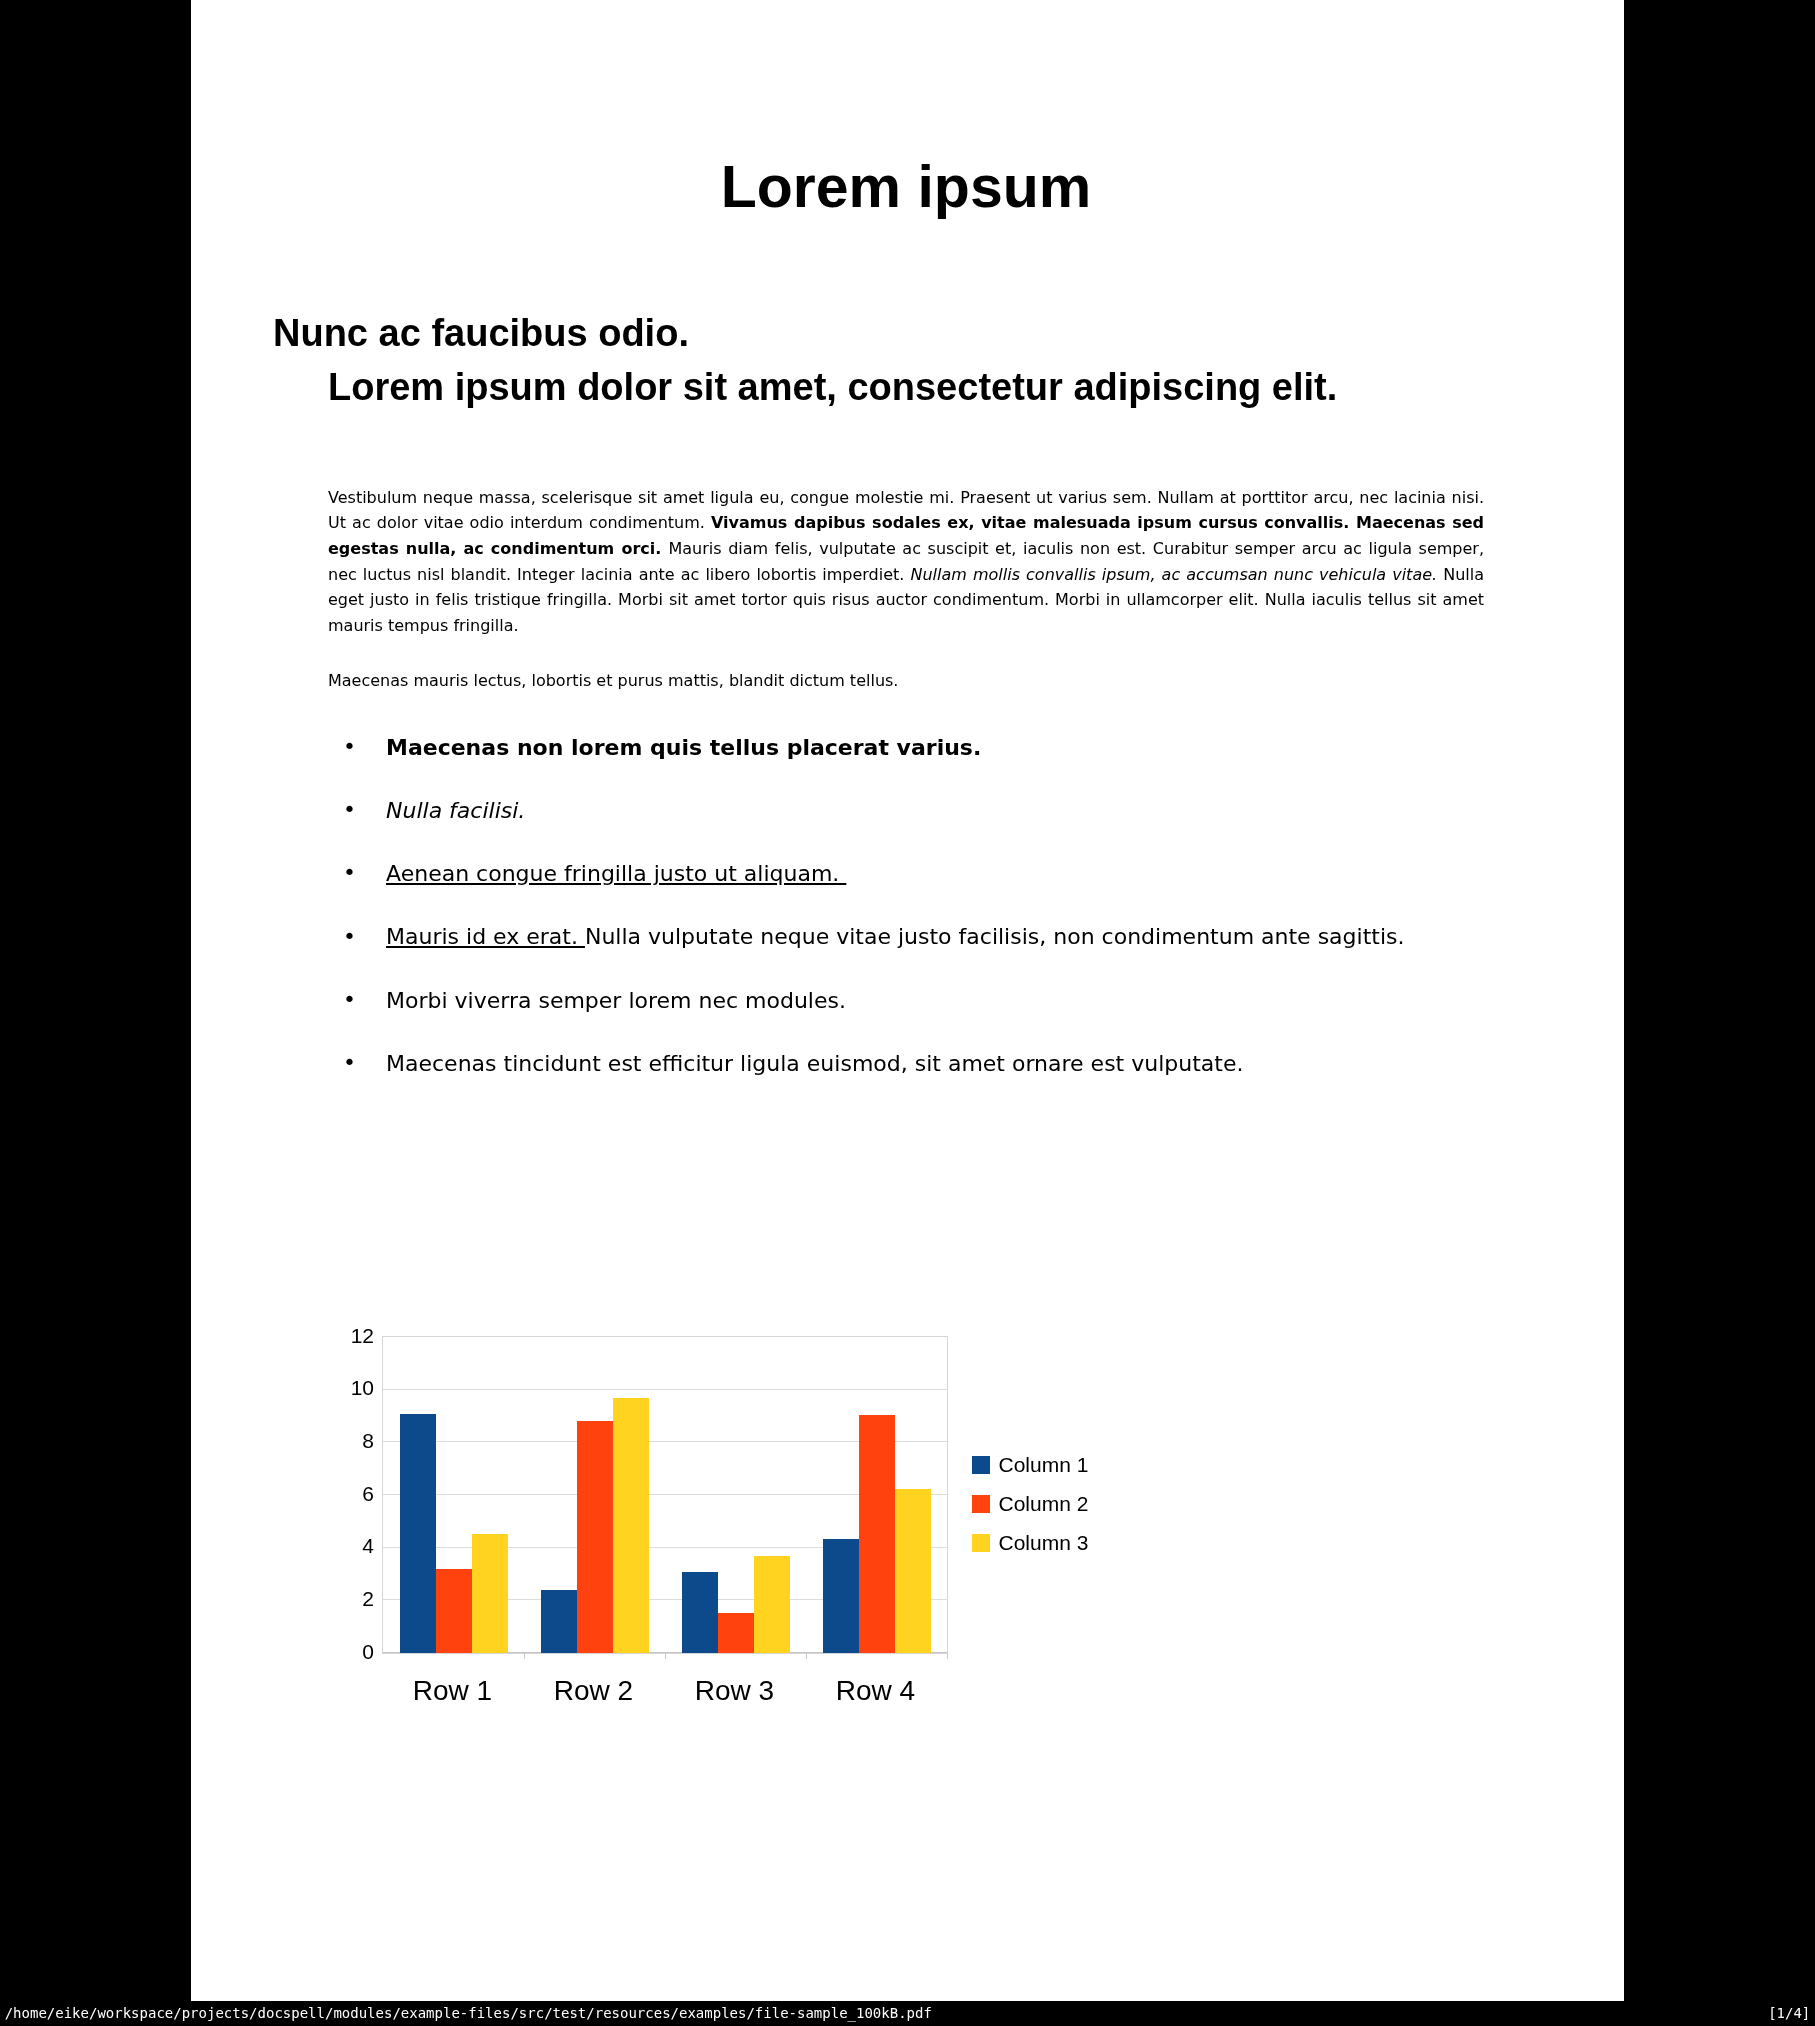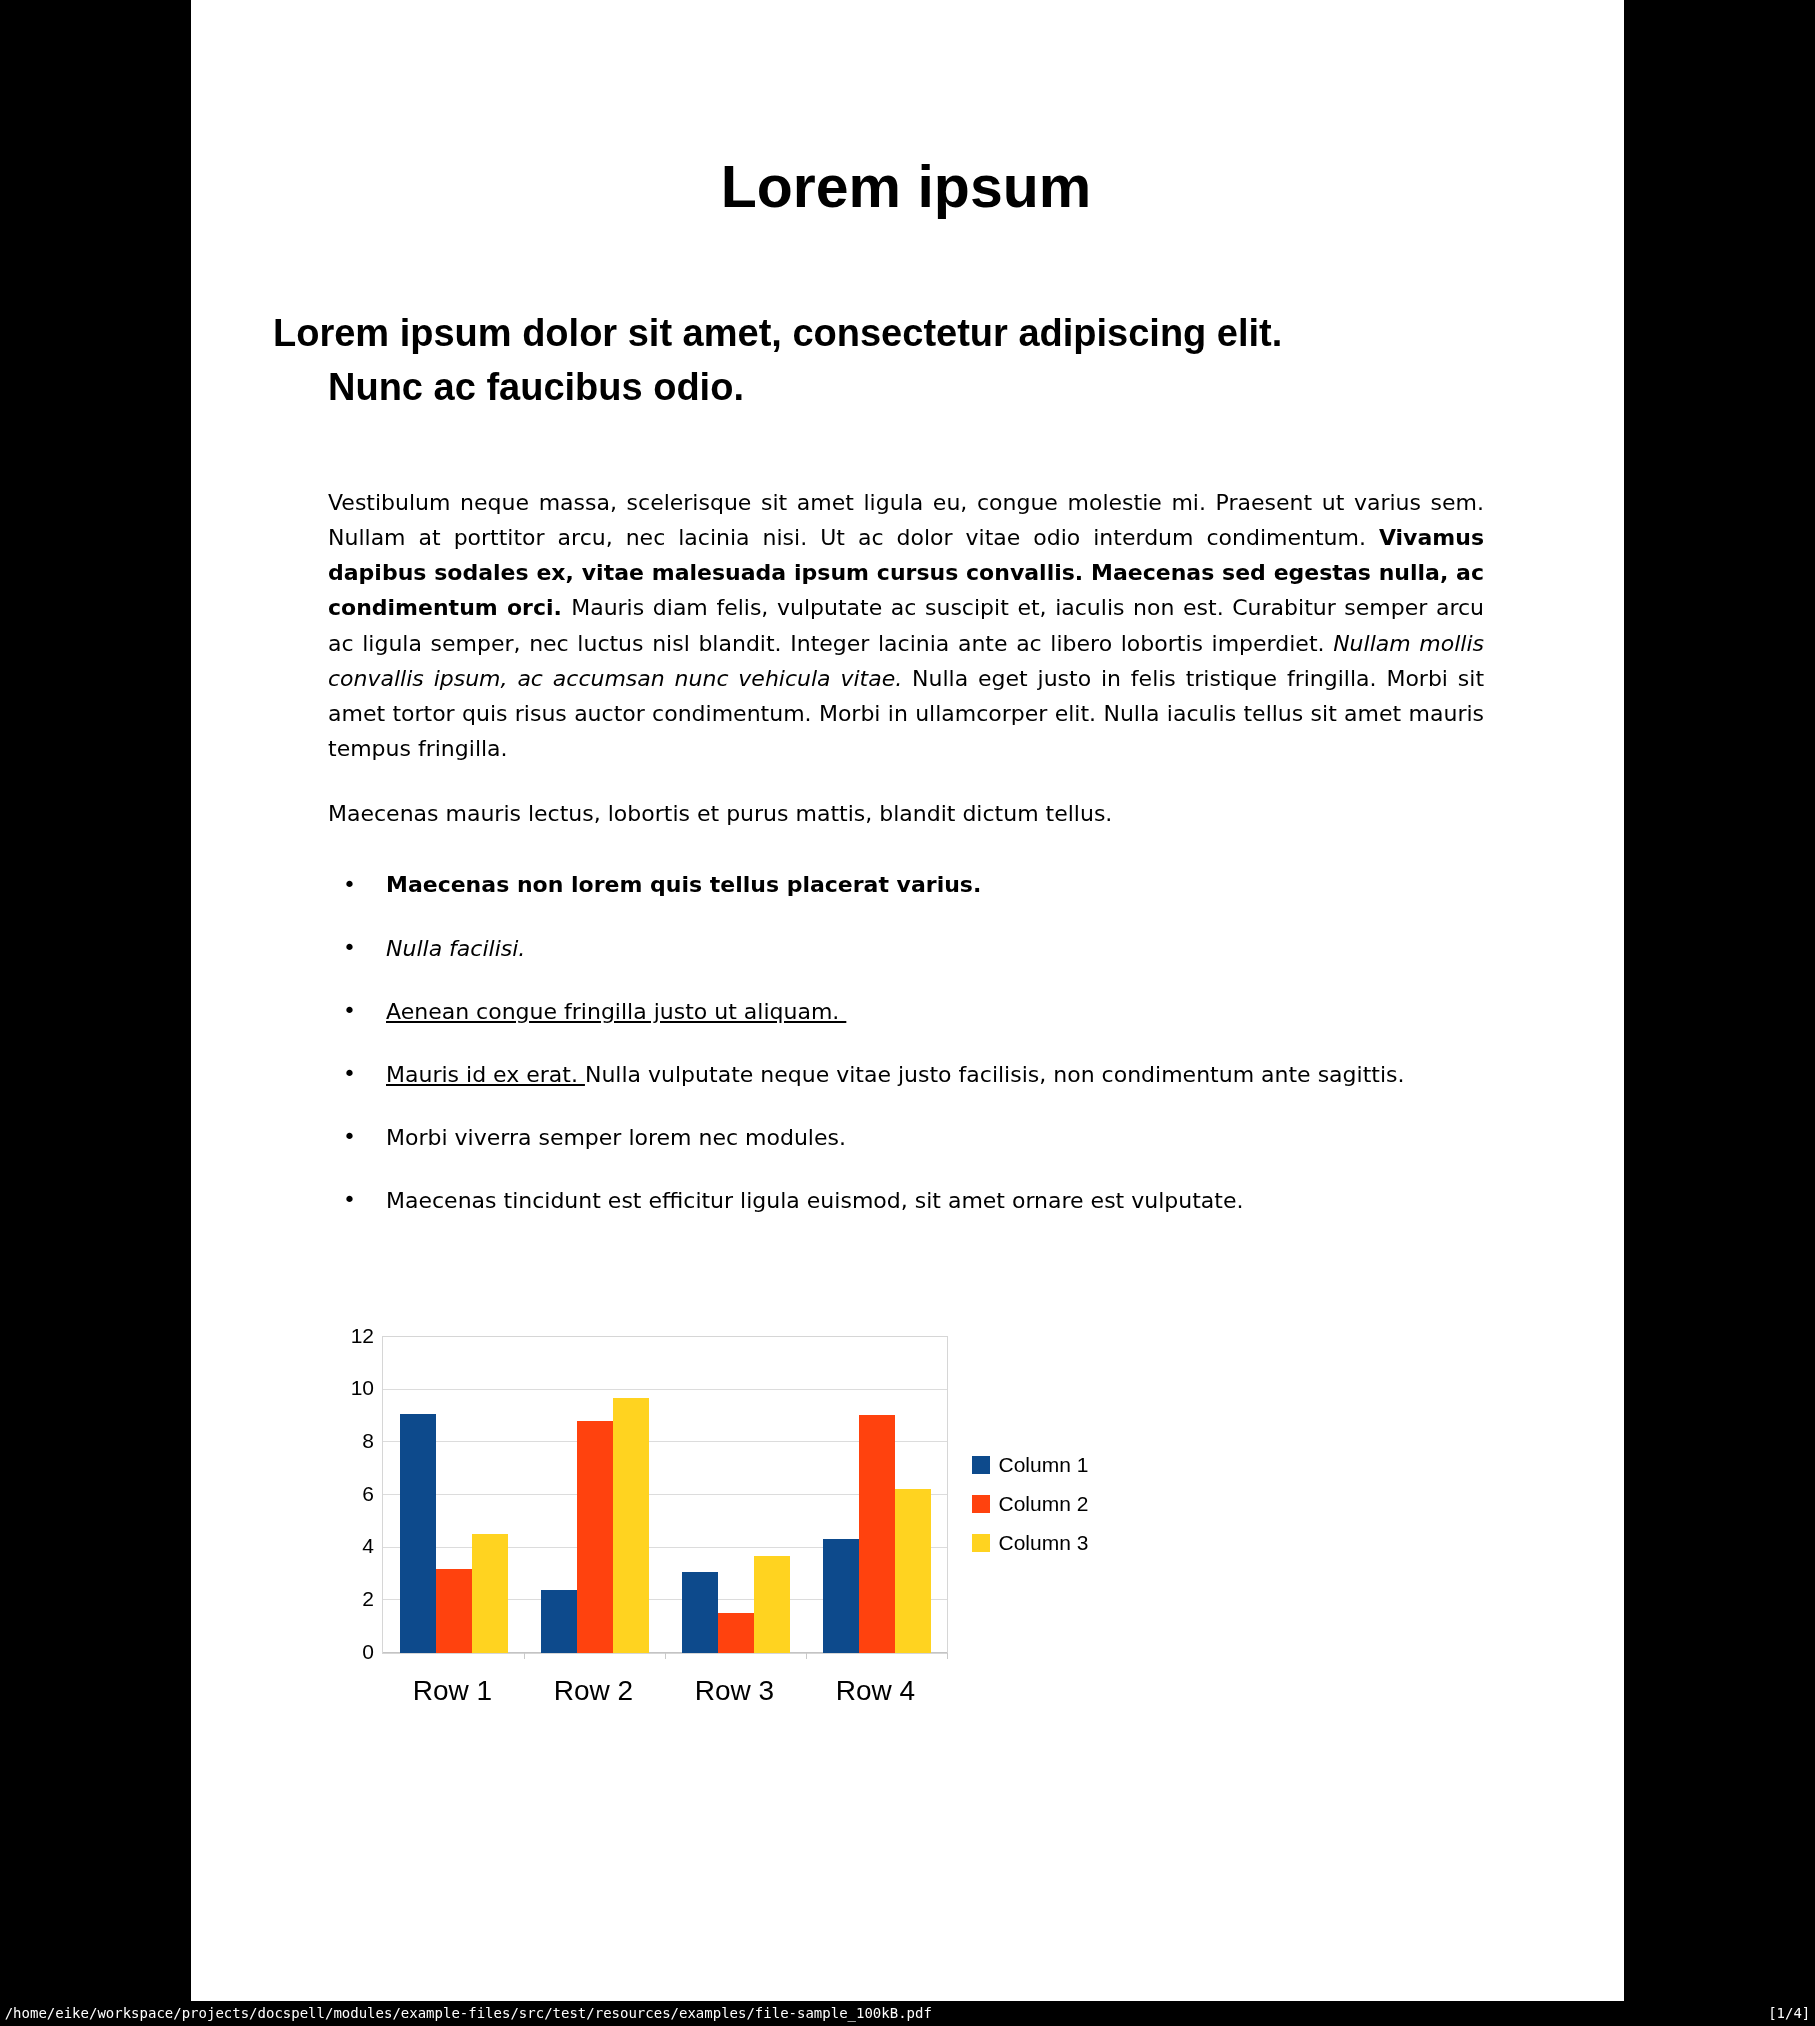--- a/index.html
+++ b/index.html
@@ -17,21 +17,21 @@
     margin-top:154px;text-align:center;
     font-family:"Liberation Sans",sans-serif;font-weight:bold;
     font-size:59px;line-height:1.15;
   }
   .doc-heading{
     margin:85px 0 0 -55px;
     font-family:"Liberation Sans",sans-serif;font-weight:bold;
     font-size:38px;line-height:1.42;
   }
   .doc-heading .h-line + .h-line{padding-left:55px}
-  .para{font-size:22px;line-height:1.6}
+  .para{font-size:16px;line-height:1.6}
   .para1{margin-top:70px;text-align:justify}
   .para2{margin-top:30px}
   .seg-normal{font-style:normal}
   .seg-bold{font-weight:bold}
   .seg-italic{font-style:italic}
   .seg-underline{text-decoration:underline}
   .bullet-list{margin-top:36px}
   .bullet-item{
     position:relative;padding-left:58px;margin-top:28px;
     font-size:22px;line-height:1.6;
@@ -76,22 +76,22 @@
 </style>
 </head>
 <body>
 
 <div class="page">
   <div class="content">
 
     <div class="doc-title">Lorem ipsum</div>
 
     <div class="doc-heading">
+        <div class="h-line">Nunc ac faucibus odio.</div>
         <div class="h-line">Lorem ipsum dolor sit amet, consectetur adipiscing elit.</div>
-        <div class="h-line">Nunc ac faucibus odio.</div>
       </div>
 
     <div class="para para1"><span class="seg-normal">Vestibulum neque massa, scelerisque sit amet ligula eu, congue molestie mi. Praesent ut varius sem. Nullam at porttitor arcu, nec lacinia nisi. Ut ac dolor vitae odio interdum condimentum. </span><span class="seg-bold">Vivamus dapibus sodales ex, vitae malesuada ipsum cursus convallis. Maecenas sed egestas nulla, ac condimentum orci. </span><span class="seg-normal">Mauris diam felis, vulputate ac suscipit et, iaculis non est. Curabitur semper arcu ac ligula semper, nec luctus nisl blandit. Integer lacinia ante ac libero lobortis imperdiet. </span><span class="seg-italic">Nullam mollis convallis ipsum, ac accumsan nunc vehicula vitae. </span><span class="seg-normal">Nulla eget justo in felis tristique fringilla. Morbi sit amet tortor quis risus auctor condimentum. Morbi in ullamcorper elit. Nulla iaculis tellus sit amet mauris tempus fringilla.</span></div>
 
     <div class="para para2">Maecenas mauris lectus, lobortis et purus mattis, blandit dictum tellus.</div>
 
     <div class="bullet-list">
         <div class="bullet-item"><span class="marker">•</span><span class="seg-bold">Maecenas non lorem quis tellus placerat varius.</span></div>
         <div class="bullet-item"><span class="marker italic">•</span><span class="seg-italic">Nulla facilisi.</span></div>
         <div class="bullet-item"><span class="marker">•</span><span class="seg-underline">Aenean congue fringilla justo ut aliquam.&nbsp;</span></div>

